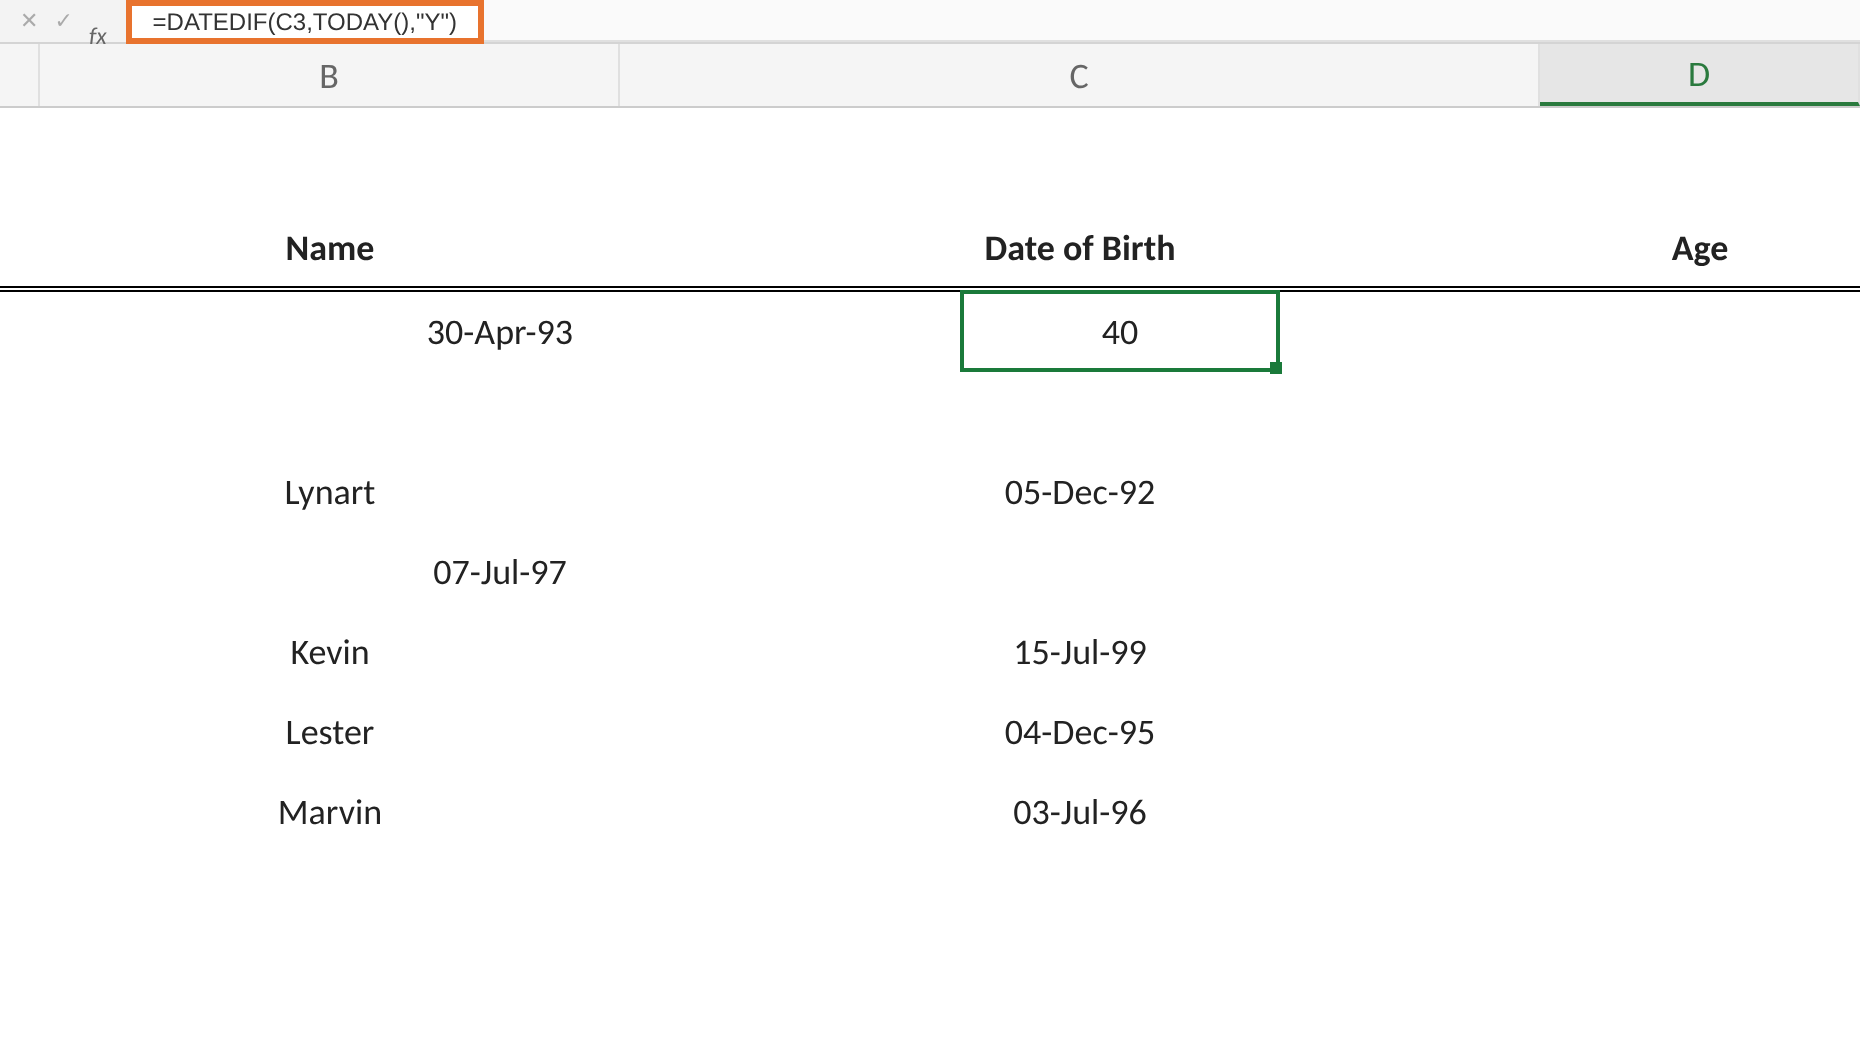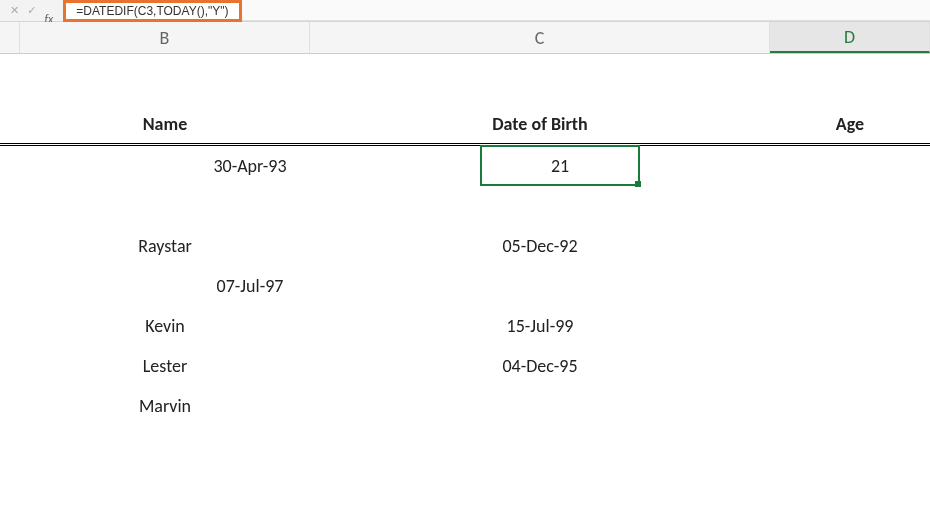--- a/index.html
+++ b/index.html
@@ -137,29 +137,29 @@
   <div class="header-row">
     <div class="cell cell-A"></div>
     <div class="cell cell-B th">Name</div>
     <div class="cell cell-C th">Date of Birth</div>
     <div class="cell cell-D th">Age</div>
   </div>
 
   <div class="data-row">
     <div class="cell cell-A"></div>
     <div class="cell cell-C">30-Apr-93</div>
-    <div class="cell cell-D selected-cell">21</div>
+    <div class="cell cell-D selected-cell">40</div>
   </div>
   <div class="data-row">
     <div class="cell cell-A"></div>
     <div class="cell cell-D"></div>
   </div>
   <div class="data-row">
     <div class="cell cell-A"></div>
-    <div class="cell cell-B">Raystar</div>
+    <div class="cell cell-B">Lynart</div>
     <div class="cell cell-C">05-Dec-92</div>
     <div class="cell cell-D"></div>
   </div>
   <div class="data-row">
     <div class="cell cell-A"></div>
     <div class="cell cell-C">07-Jul-97</div>
     <div class="cell cell-D"></div>
   </div>
   <div class="data-row">
     <div class="cell cell-A"></div>
@@ -169,15 +169,16 @@
   </div>
   <div class="data-row">
     <div class="cell cell-A"></div>
     <div class="cell cell-B">Lester</div>
     <div class="cell cell-C">04-Dec-95</div>
     <div class="cell cell-D"></div>
   </div>
   <div class="data-row">
     <div class="cell cell-A"></div>
     <div class="cell cell-B">Marvin</div>
+    <div class="cell cell-C">03-Jul-96</div>
     <div class="cell cell-D"></div>
   </div>
 </div>
 
 </body></html>

